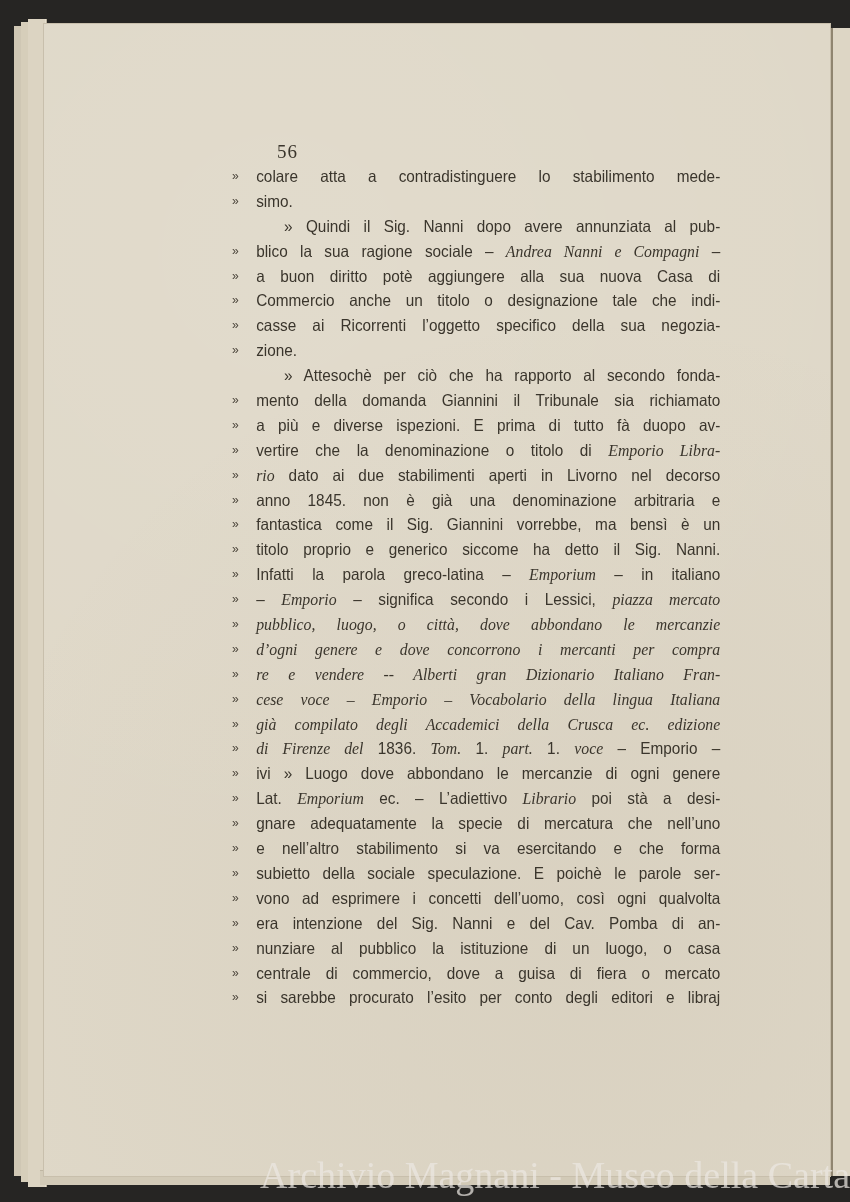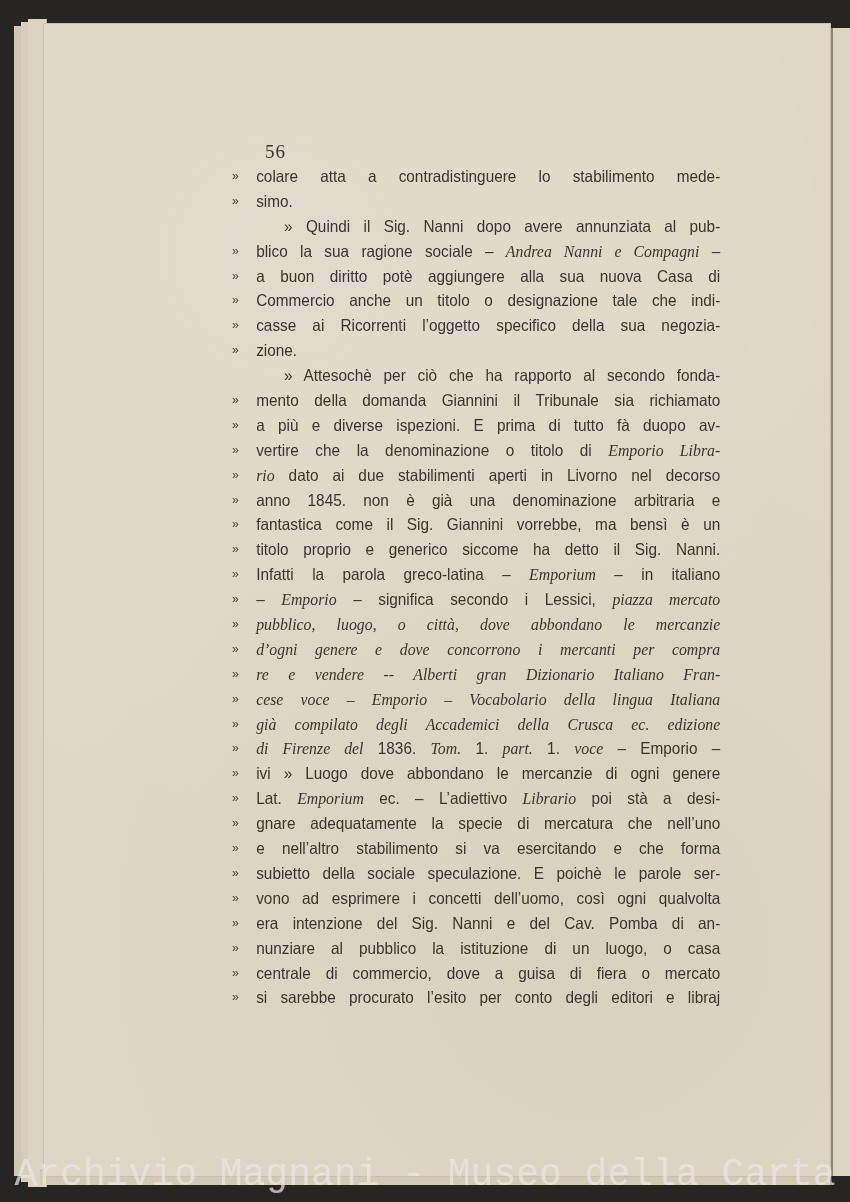--- a/index.html
+++ b/index.html
@@ -58,21 +58,21 @@
       position: absolute;
       left: 232px;
       top: 140px;
       width: 525px;
       color: #3a352c;
       font-family: "Liberation Sans Narrow", "Liberation Sans", sans-serif;
     }
     .page-number {
       font-family: "Liberation Serif", serif;
       font-size: 19px;
-      margin-left: 33px;
+      margin-left: 45px;
       height: 24px;
       line-height: 24px;
       letter-spacing: 1px;
       color: #3a352c;
     }
     .line {
       height: 24.9px;
       line-height: 24.9px;
       font-size: 16.5px;
       white-space: nowrap;
@@ -101,22 +101,22 @@
     .line-text i {
       font-family: "Liberation Serif", serif;
       font-style: italic;
       font-size: 17px;
     }
     .watermark {
       position: absolute;
       left: 0;
       right: 0;
       top: 1152px;
-      text-align: center;
-      font-family: Liberation Mono, monospace;
+      text-align: right;
+      font-family: Liberation Serif, serif;
       font-size: 38px;
       color: rgba(235, 232, 226, 0.72);
       letter-spacing: 0px;
       line-height: 46px;
     }
   </style>
 </head>
 <body>
 
 <div class="stack-edge stack-1"></div>

